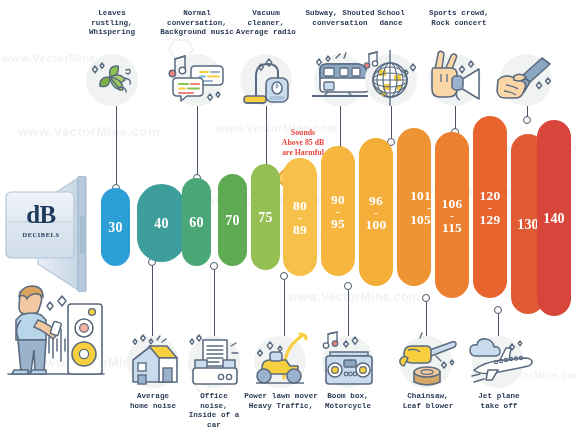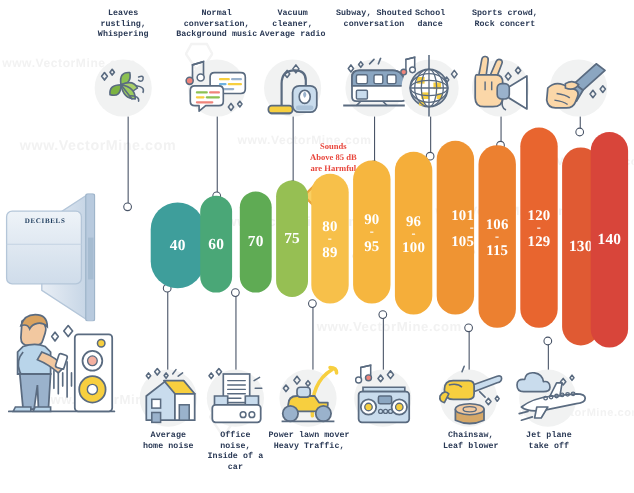--- a/index.html
+++ b/index.html
@@ -163,20 +163,21 @@
 
       <path d="M76 2 L76 114 L36 88 L36 28 Z" fill="url(#gcone)" stroke="#b4c6d9" stroke-width="1.2"></path>
 
       <rect x="76" y="0" width="8" height="116" rx="2" fill="#b8cade" stroke="#9db3c9" stroke-width="1"></rect>
       <rect x="78" y="40" width="5" height="38" fill="#9db3c9" opacity=".65"></rect>
 
       <rect x="4" y="16" width="68" height="66" rx="5" fill="url(#gbox)" stroke="#b4c6d9" stroke-width="1.2"></rect>
       <line x1="4" y1="46" x2="72" y2="46" stroke="#c3d2e2" stroke-width="1"></line>
     </svg>
     <div id="db-label">
+      <span class="big">dB</span>
       <span class="sm">DECIBELS</span>
     </div>
   </div>
 
   <div id="person">
     <svg width="104" height="104" viewBox="0 0 104 104">
 
       <line x1="4" y1="92" x2="100" y2="92" stroke="#5a6b80" stroke-width="1.6" stroke-linecap="round"></line>
 
       <rect x="64" y="22" width="34" height="70" rx="3" fill="#fff" stroke="#5a6b80" stroke-width="1.6"></rect>
@@ -543,20 +544,24 @@
         <circle cx="30" cy="48" r="1.8"></circle>
           <circle cx="34.5" cy="48" r="1.8"></circle>
           <circle cx="39" cy="48" r="1.8"></circle>
       </g>
       <g stroke="#5a6b80" stroke-width="1.4" fill="none" stroke-linejoin="round">
         <path d="M30 15 l2.4 3 l-2.4 3 l-2.4 -3 z"></path>
         <path d="M39 11 l2.8 3.6 l-2.8 3.6 l-2.8 -3.6 z"></path>
       </g>
     </svg>
   </div>
+  <div class="caption" style="left:316px; top:392px; width:64px;">
+    <div>Boom box,</div>
+    <div>Motorcycle</div>
+  </div>
 
   <div class="bubble" style="left:400px; top:336px; width:52px; height:52px;"></div>
   <div class="iconwrap" style="left:392px; top:330px;">
     <svg width="68" height="62" viewBox="0 0 68 62">
 
       <path d="M22 42 q14 -6 26 0 v10 q-13 6 -26 0 z" fill="#d6a868" stroke="#5a6b80" stroke-width="1.6" stroke-linejoin="round"></path>
       <ellipse cx="35" cy="42" rx="13" ry="5" fill="#f0c9a0" stroke="#5a6b80" stroke-width="1.5"></ellipse>
       <ellipse cx="35" cy="42" rx="6" ry="2.4" fill="none" stroke="#5a6b80" stroke-width="1.2"></ellipse>
 
       <path d="M32 22 L60 12 q4 -1 4 2 q0 3 -4 4 L34 28 z" fill="#c9dced" stroke="#5a6b80" stroke-width="1.5" stroke-linejoin="round"></path>
@@ -645,20 +650,23 @@
 
   <div class="conn" style="left:347.5px; top:286px; height:50px;"></div>
   <div class="dot" style="left:344px;  top:282px;"></div>
 
   <div class="conn" style="left:425.5px; top:298px; height:38px;"></div>
   <div class="dot" style="left:422px;  top:294px;"></div>
 
   <div class="conn" style="left:497.5px; top:310px; height:26px;"></div>
   <div class="dot" style="left:494px;  top:306px;"></div>
 
+  <div class="bar single" style="left:101px; top:188px; width:29px; height:78px; background:#2c9fd6;">
+    <span class="v1">30</span>
+  </div>
 
   <div class="bar single" style="left:137px; top:184px; width:49px; height:78px; background:#3e9e9b;">
     <span class="v1">40</span>
   </div>
 
   <div class="bar single" style="left:182px; top:178px; width:29px; height:88px; background:#4aa777;">
     <span class="v1">60</span>
   </div>
 
   <div class="bar single" style="left:218px; top:174px; width:29px; height:92px; background:#5fab54;">

